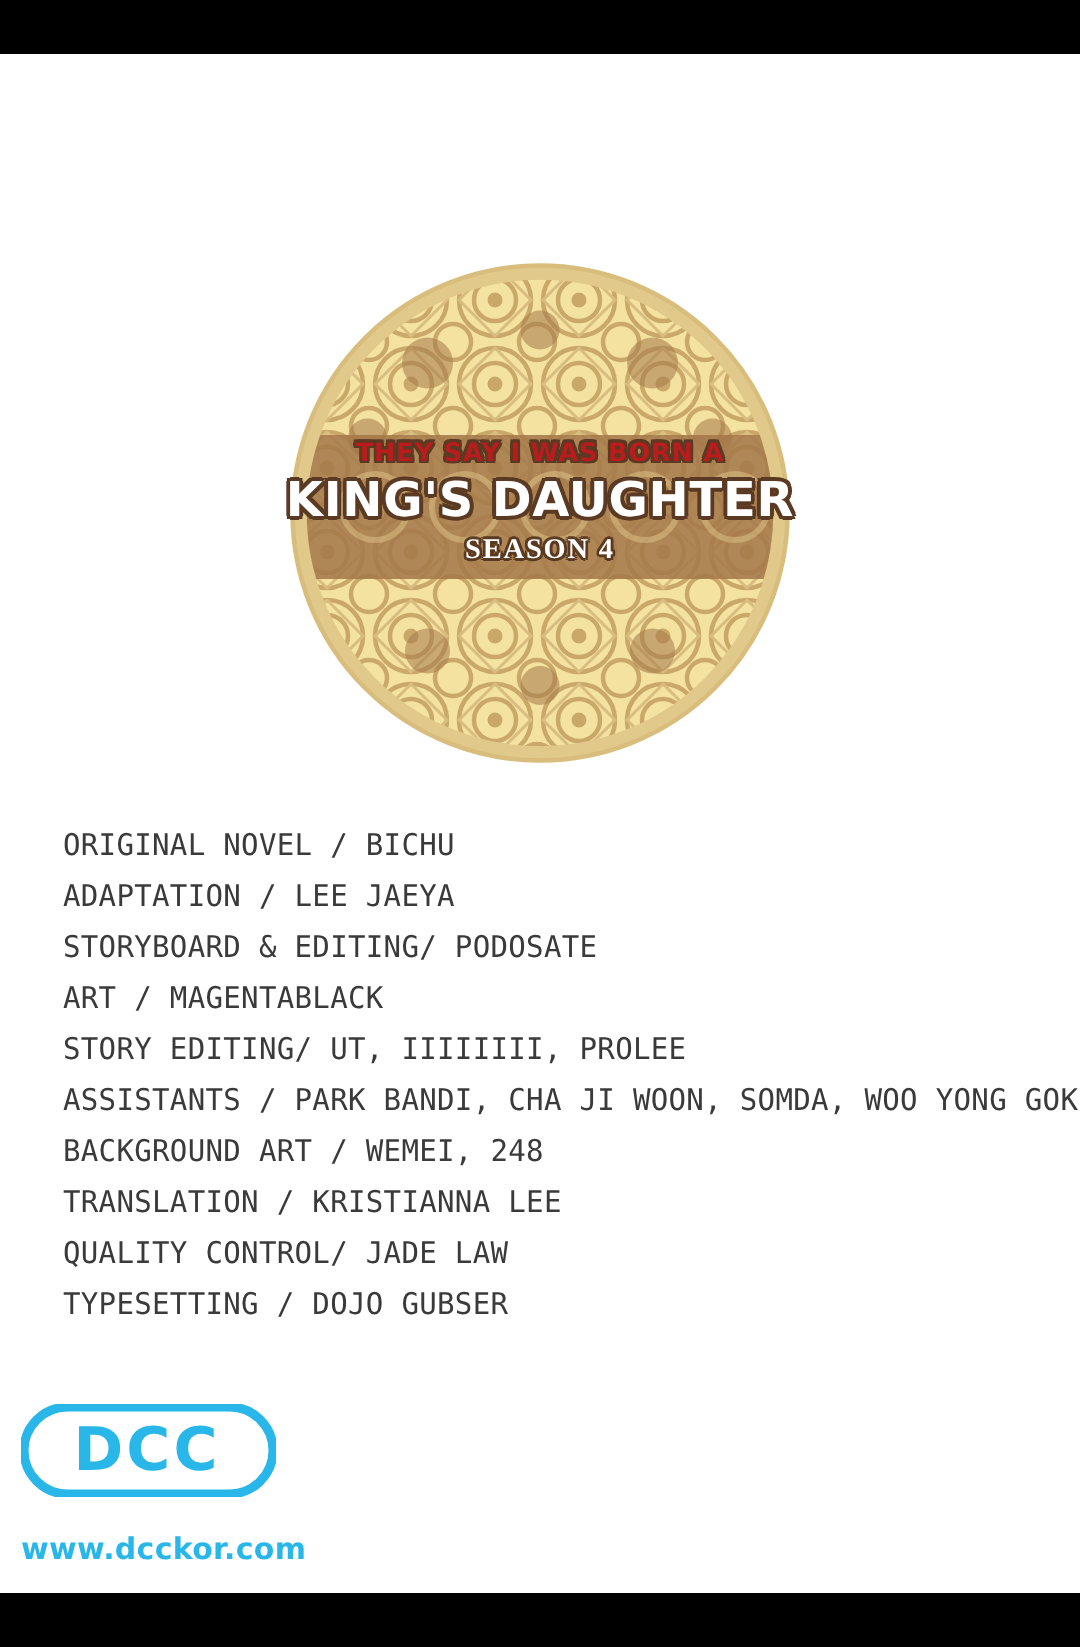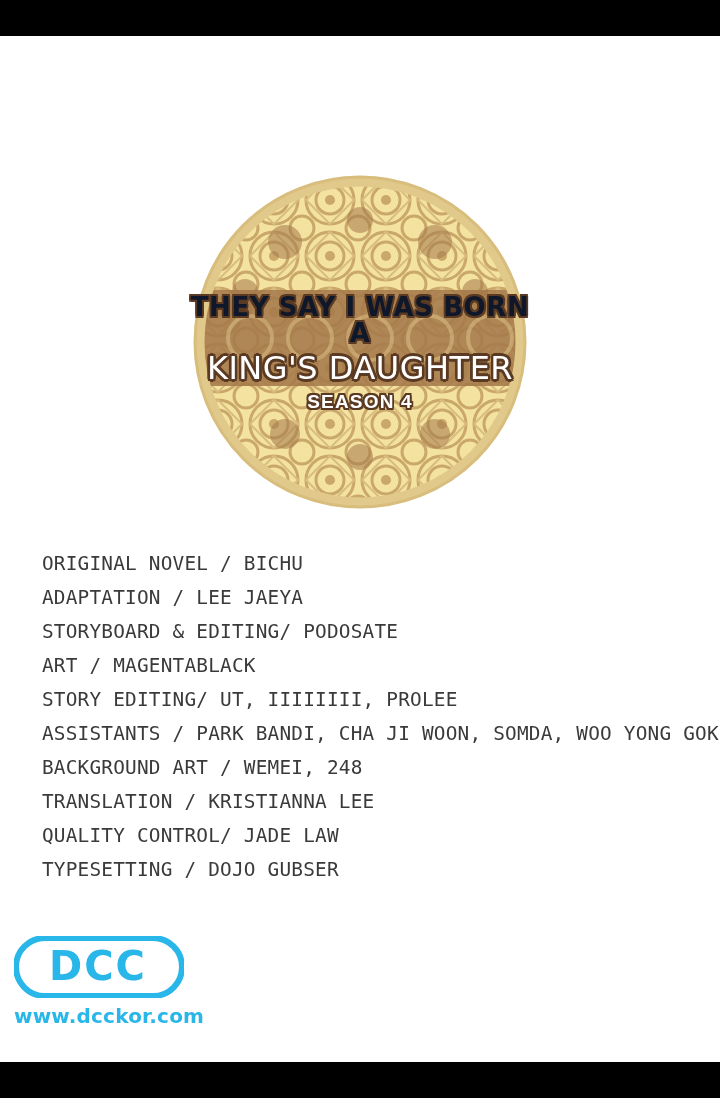--- a/index.html
+++ b/index.html
@@ -46,46 +46,46 @@
     position: absolute;
     left: 0;
     top: 122px;
     width: 340px;
     text-align: center;
     line-height: 1;
     pointer-events: none;
   }
   .title-line1 {
     font-family: "DejaVu Sans", sans-serif;
-    font-size: 26px;
+    font-size: 17px;
     font-weight: bold;
     letter-spacing: 0.6px;
-    color: #0f172a;
+    color: #b91c1c;
     text-shadow:
       -1.6px -1.6px 0 #5a3a22, 1.6px -1.6px 0 #5a3a22,
       -1.6px 1.6px 0 #5a3a22, 1.6px 1.6px 0 #5a3a22,
       0 -1.8px 0 #5a3a22, 0 1.8px 0 #5a3a22,
       -1.8px 0 0 #5a3a22, 1.8px 0 0 #5a3a22;
   }
   .title-line2 {
     margin-top: 6px;
     font-family: "DejaVu Sans", sans-serif;
     font-size: 32px;
-    font-weight: normal;
+    font-weight: bold;
     letter-spacing: 0.5px;
     color: #ffffff;
     text-shadow:
       -2.2px -2.2px 0 #5a3a22, 2.2px -2.2px 0 #5a3a22,
       -2.2px 2.2px 0 #5a3a22, 2.2px 2.2px 0 #5a3a22,
       0 -2.6px 0 #5a3a22, 0 2.6px 0 #5a3a22,
       -2.6px 0 0 #5a3a22, 2.6px 0 0 #5a3a22;
   }
   .title-line3 {
     margin-top: 8px;
-    font-family: Liberation Sans, sans-serif;
+    font-family: Liberation Serif, serif;
     font-size: 19px;
     font-weight: bold;
     letter-spacing: 1.2px;
     color: #ffffff;
     text-shadow:
       -1.6px -1.6px 0 #5a3a22, 1.6px -1.6px 0 #5a3a22,
       -1.6px 1.6px 0 #5a3a22, 1.6px 1.6px 0 #5a3a22,
       0 -1.8px 0 #5a3a22, 0 1.8px 0 #5a3a22,
       -1.8px 0 0 #5a3a22, 1.8px 0 0 #5a3a22;
   }
@@ -112,21 +112,21 @@
   .brand {
     position: absolute;
     left: 14px;
     top: 900px;
     width: 300px;
   }
   .brand-mark {
     display: block;
   }
   .brand-url {
-    margin-top: 6px;
+    margin-top: 22px;
     font-family: "DejaVu Sans", sans-serif;
     font-size: 20px;
     font-weight: bold;
     color: #29b6e8;
     letter-spacing: 0.2px;
   }
 </style>
 </head>
 <body>
 

